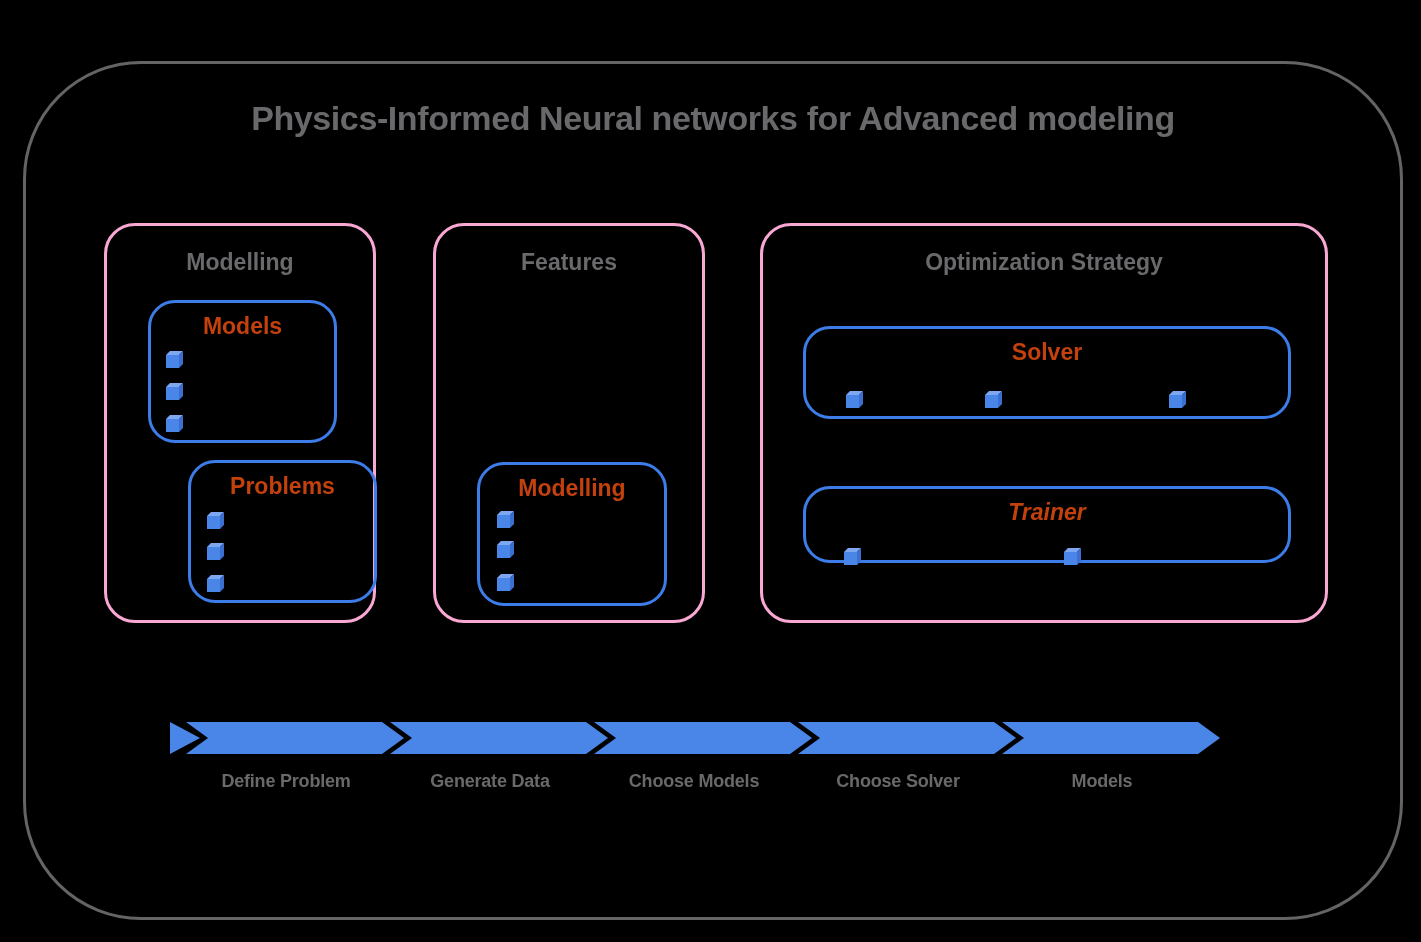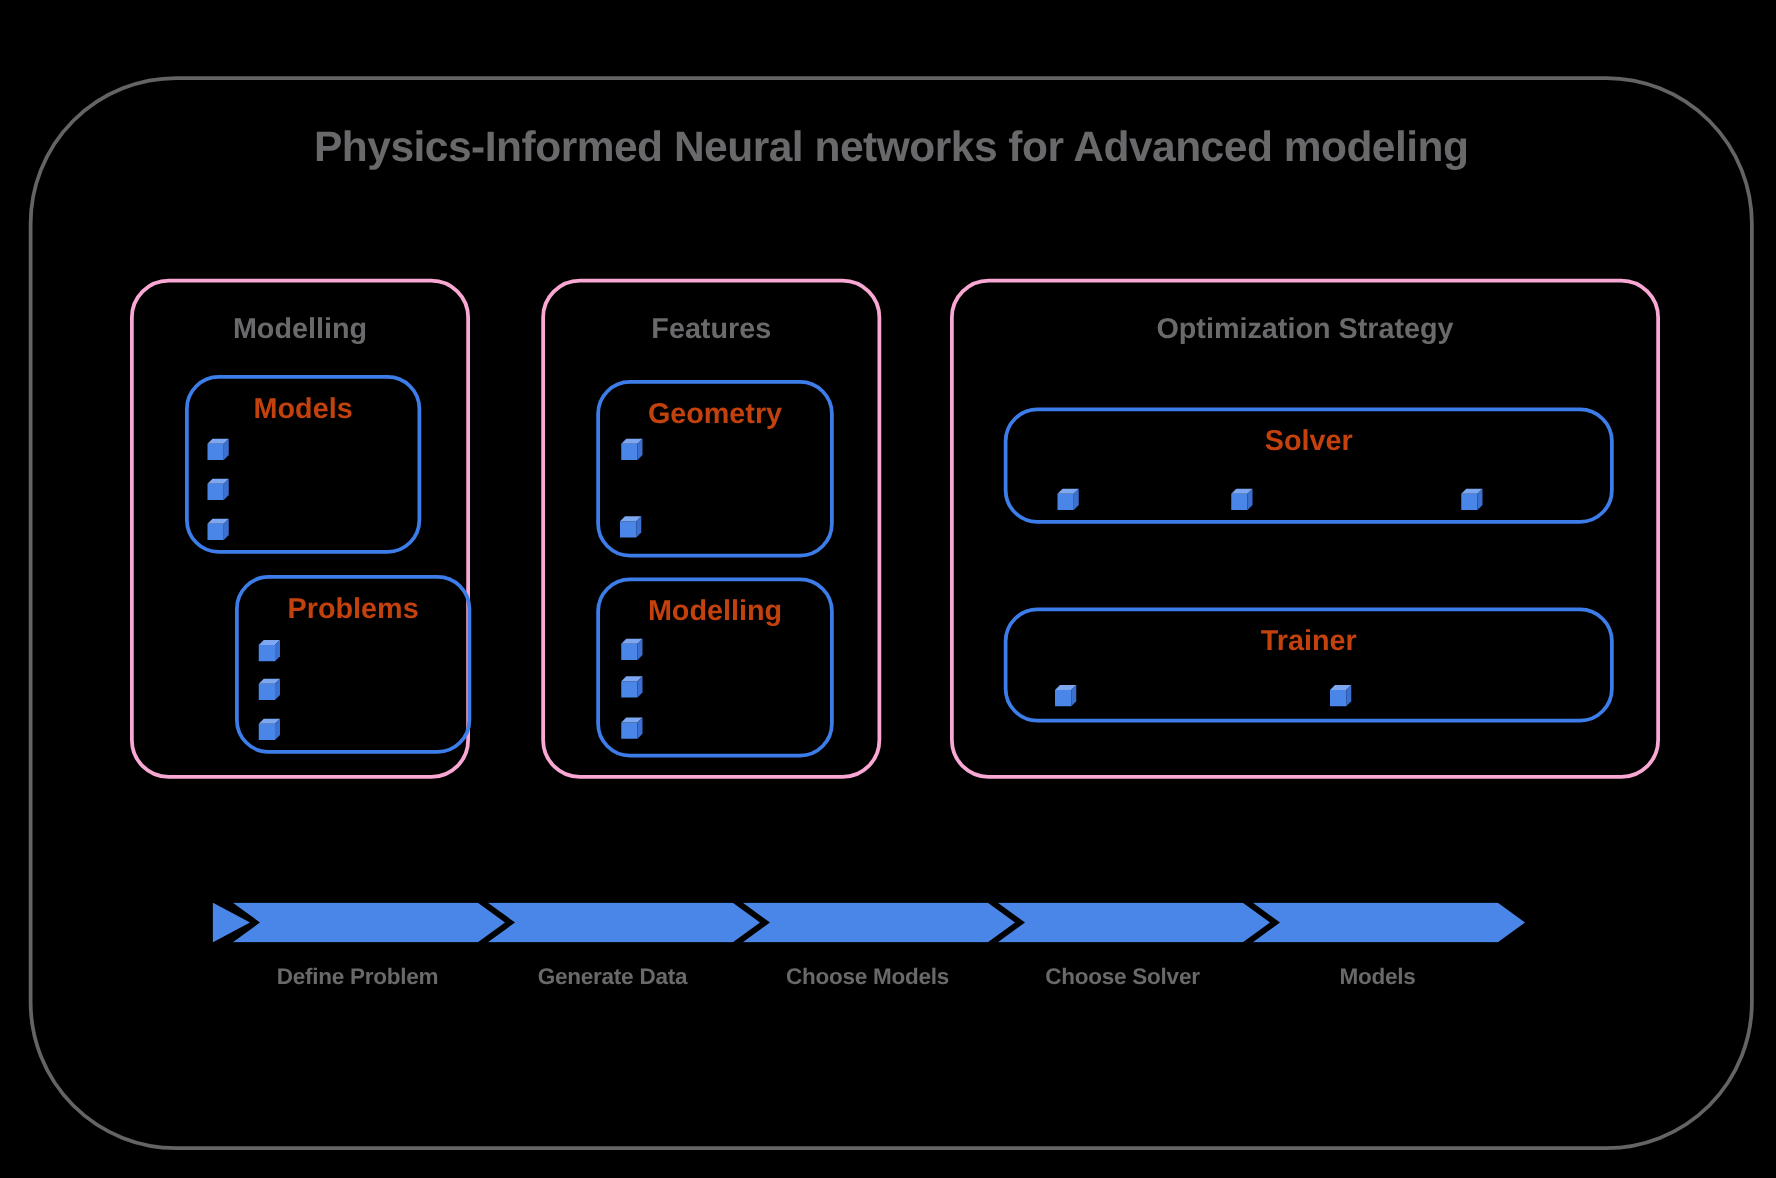--- a/index.html
+++ b/index.html
@@ -25,21 +25,21 @@
     margin-top:23px;text-align:center;font-size:23px;font-weight:bold;color:#6a6a6d;
   }
   .subbox{
     position:absolute;border:3px solid #3d7de9;border-radius:27px;box-sizing:border-box;
   }
   .sub-models   {left:41px;top:74px;width:189px;height:143px;}
   .sub-problems {left:41px;top:234px;width:189px;height:143px;margin-left:40px;}
   .sub-geometry {left:41px;top:78px;width:190px;height:142px;}
   .sub-callbacks{left:41px;top:236px;width:190px;height:144px;}
   .sub-solver   {left:40px;top:100px;width:488px;height:93px;}
-  .sub-trainer  {left:40px;top:260px;width:488px;height:92px;}
+  .sub-trainer  {left:40px;top:260px;width:488px;height:77px;font-style:italic;}
   .sub-label{
     margin-top:10px;text-align:center;font-size:23px;font-weight:bold;color:#c2410c;
   }
   
   .cube{position:absolute;width:13px;height:13px;background:#4a86e8;}
   .cube::before{
     content:"";position:absolute;left:0;top:-4px;width:13px;height:4px;
     background:#7da7f0;transform:skewX(-45deg);transform-origin:0 100%;
   }
   .cube::after{
@@ -82,25 +82,20 @@
       <div class="subbox sub-problems">
         <div class="sub-label">Problems</div>
         <span class="cube" style="left:16px;top:53px;"></span>
         <span class="cube" style="left:16px;top:84px;"></span>
         <span class="cube" style="left:16px;top:116px;"></span>
       </div>
     </div>
 
     <div class="section section-features">
       <div class="section-label">Features</div>
-      <div class="subbox sub-geometry">
-        <div class="sub-label">Geometry</div>
-        <span class="cube" style="left:17px;top:48px;"></span>
-        <span class="cube" style="left:16px;top:110px;"></span>
-      </div>
       <div class="subbox sub-callbacks">
         <div class="sub-label">Modelling</div>
         <span class="cube" style="left:17px;top:50px;"></span>
         <span class="cube" style="left:17px;top:80px;"></span>
         <span class="cube" style="left:17px;top:113px;"></span>
       </div>
     </div>
 
     <div class="section section-optimization">
       <div class="section-label">Optimization Strategy</div>

